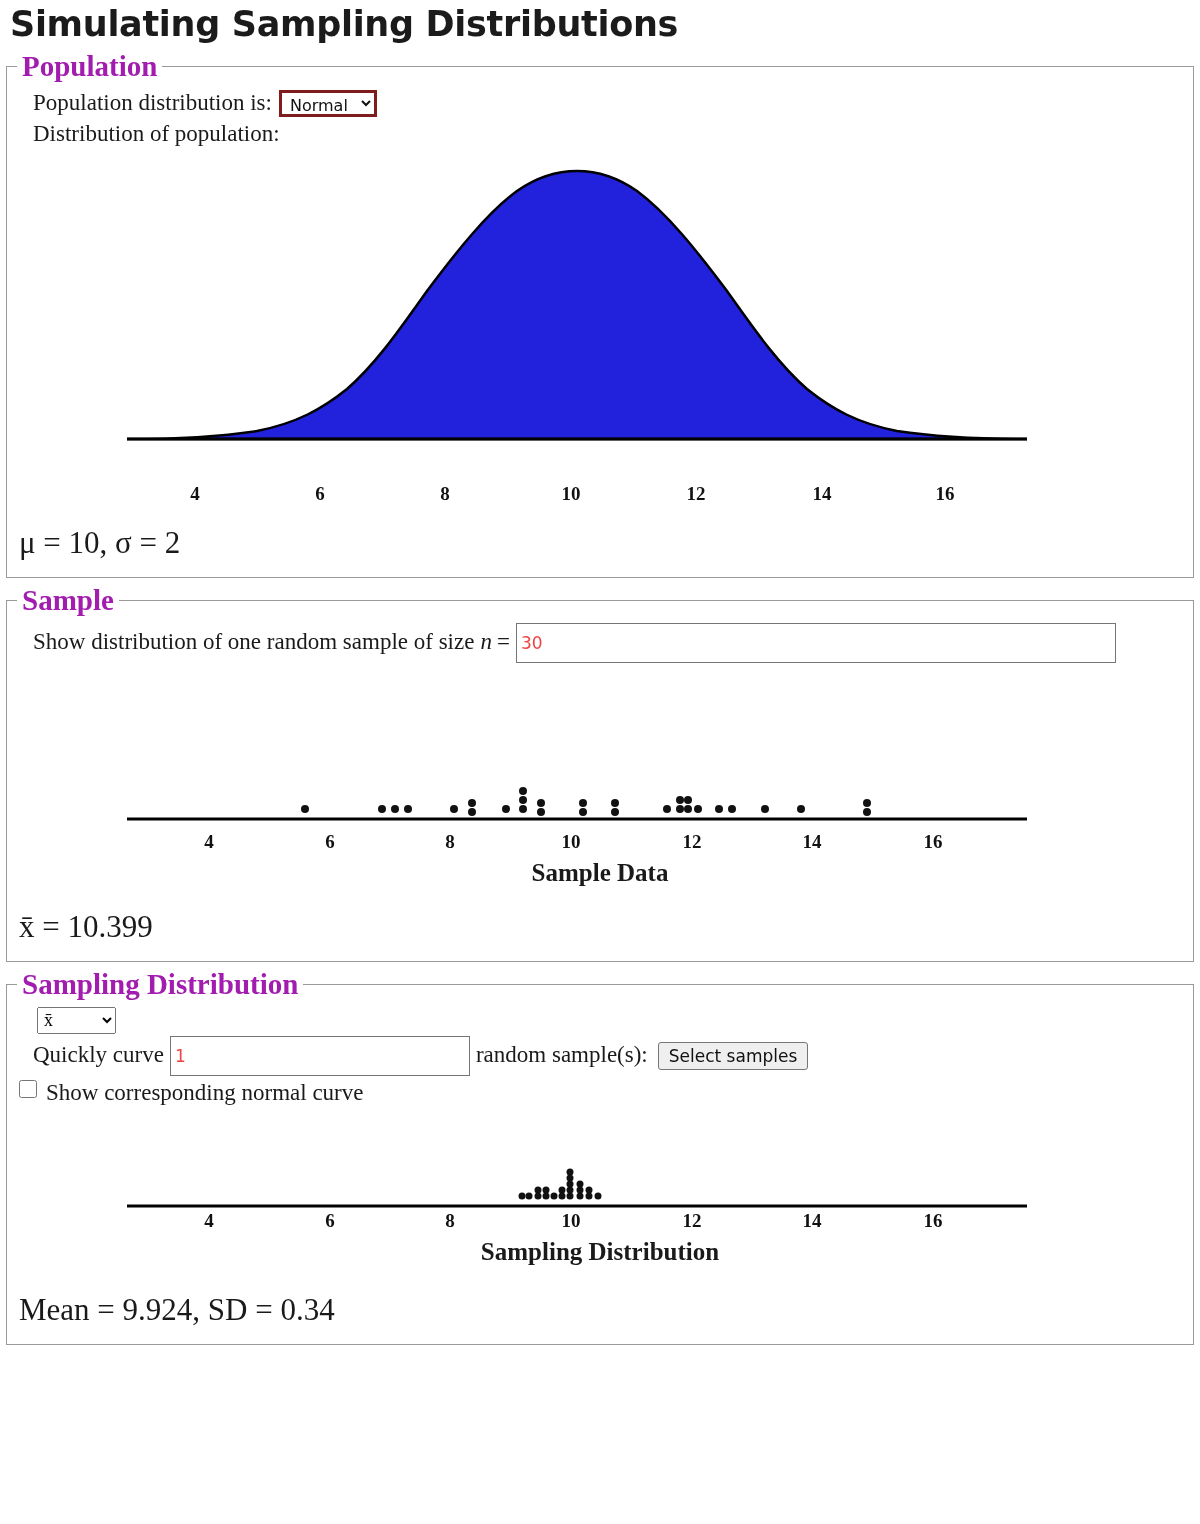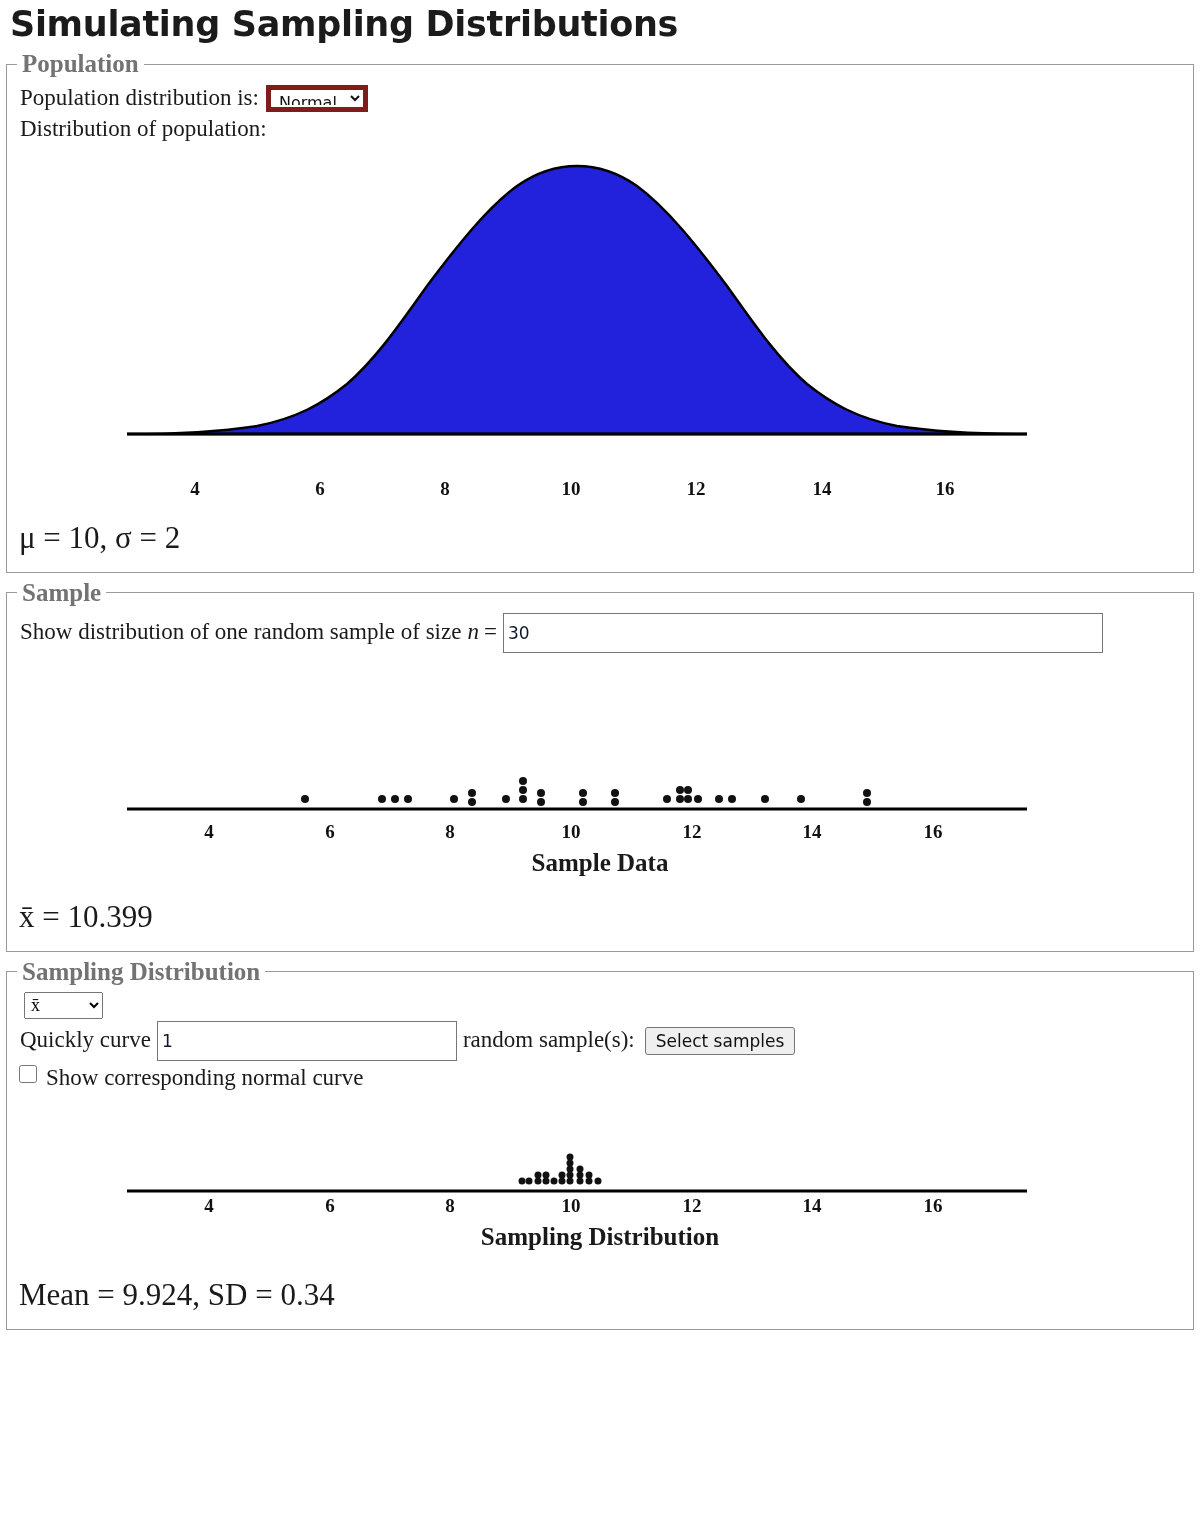--- a/index.html
+++ b/index.html
@@ -31,55 +31,55 @@
   }
   fieldset.panel {
     border: 1px solid #9a9a9a;
     margin: 0 0 6px 0;
     padding: 4px 10px 10px 10px;
     box-sizing: border-box;
   }
   fieldset.panel > legend {
     font-family: "Liberation Serif", serif;
     font-weight: bold;
-    font-size: 25px;
+    font-size: 29px;
     padding: 0 5px;
-    color: #737373;
+    color: #a21caf;
   }
   .row {
     display: flex;
     align-items: center;
     font-size: 23px;
     line-height: 1.25;
-    margin: 2px 3px;
+    margin: 2px 16px;
   }
   .lbl { white-space: nowrap; }
   select.ui-select {
     font-family: "DejaVu Sans", sans-serif;
     font-size: 16px;
     margin-left: 7px;
     padding: 2px 2px 2px 4px;
-    border: 5px solid #7f1d1d;
+    border: 3px solid #7f1d1d;
     background: #fff;
     color: #111;
     height: 27px;
   }
   select.small-select {
     font-family: "Liberation Serif", serif;
     font-size: 18px;
     height: 27px;
     margin-left: 4px;
     padding: 0 2px;
   }
   input.text-input {
     font-family: "DejaVu Sans", sans-serif;
     font-size: 17px;
     border: 1px solid #767676;
     background: #fff;
-    color: #0f172a;
+    color: #ef4444;
     padding: 2px 4px;
     height: 40px;
     box-sizing: border-box;
   }
   input#n-input { width: 600px; margin-left: 6px; }
   input#quick-input { width: 300px; margin: 0 6px; }
   button.ui-button {
     font-family: "DejaVu Sans", sans-serif;
     font-size: 17px;
     background: #efefef;

